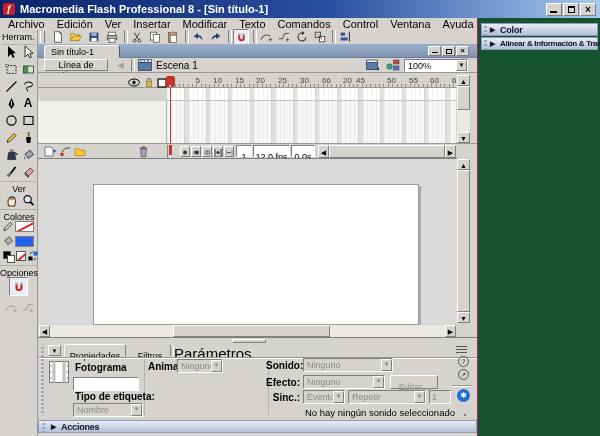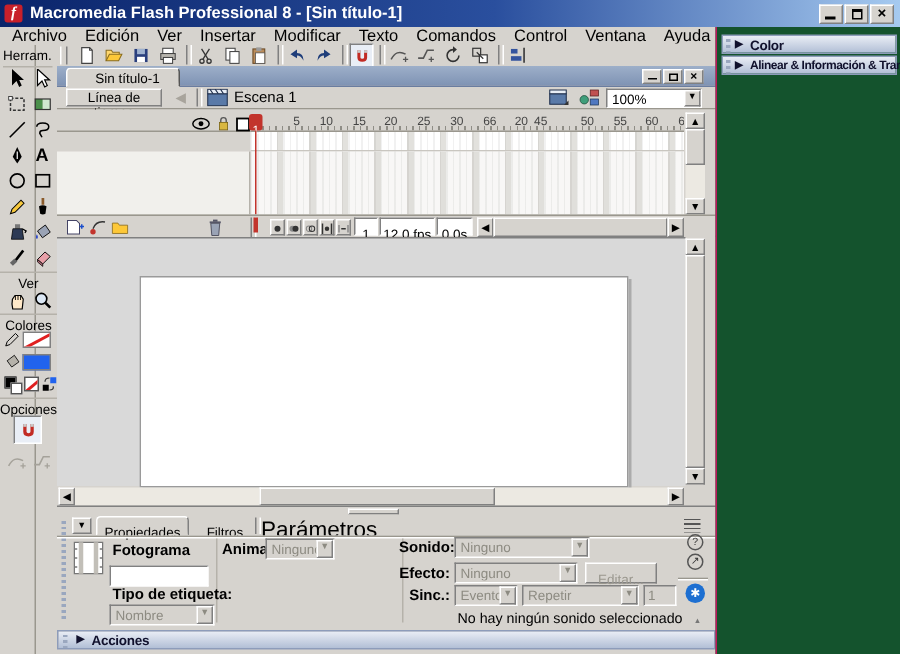--- a/index.html
+++ b/index.html
@@ -151,21 +151,21 @@
     <div class="abs sep-v" style="left:294px;top:1px;height:13px;"></div>
     <div class="abs toolbtn" style="left:299px;top:0;">
         <svg width="14" height="14" viewBox="0 0 16 16">
           <rect x="3" y="3" width="5" height="3.5" fill="#33539e"></rect>
           <rect x="3" y="8.5" width="8" height="3.5" fill="#33539e"></rect>
           <line x1="13" y1="2" x2="13" y2="13.5" stroke="#333" stroke-width="1.2"></line>
         </svg>
       </div>
   </div>
 
-  <div class="abs" style="left:0;top:30px;width:24px;height:406px;background:#d6d3ce;border-right:1px solid #9a978e;box-sizing:border-box;">
+  <div class="abs" style="left:0;top:30px;width:38px;height:406px;background:#d6d3ce;border-right:1px solid #9a978e;box-sizing:border-box;">
     <div class="abs tiny" style="left:2px;top:2px;font-size:9px;border-bottom:1px solid #b5b2aa;width:33px;padding-bottom:2px;">Herram.</div>
 
     <div class="abs toolbtn" style="left:3px;top:14px;">
         <svg width="13" height="13" viewBox="0 0 13 13">
           <polygon points="3,0 3,11 6,8 7.8,12 9.5,11 7.8,7.3 11,7.3" fill="#000"></polygon>
         </svg>
       </div>
     <div class="abs toolbtn" style="left:20px;top:14px;">
         <svg width="13" height="13" viewBox="0 0 13 13">
           <polygon points="3,0 3,11 6,8 7.8,12 9.5,11 7.8,7.3 11,7.3" fill="#fff" stroke="#000" stroke-width="0.8"></polygon>
@@ -310,21 +310,21 @@
     </div>
     <div class="abs toolbtn" style="left:20px;top:270px;">
       <svg width="14" height="14" viewBox="0 0 16 16">
           <path d="M2,10 L6,10 L9,4 L14,4" fill="none" stroke="#a5a29a" stroke-width="1.2"></path>
           <path d="M10,11 h4 M12,9 v4" stroke="#a5a29a" stroke-width="1"></path>
         </svg>
     </div>
   </div>
 
   <div class="abs" style="left:38px;top:44px;width:439px;height:14px;background:linear-gradient(#9dafc9,#7f93b4);border-bottom:1px solid #6a7da0;box-sizing:border-box;">
-    <div class="abs" style="left:6px;top:1px;width:76px;height:13px;background:#d6d3ce;border:1px solid;border-color:#fff #555 transparent #fff;border-radius:3px 3px 0 0;box-sizing:border-box;text-align:center;">
+    <div class="abs" style="left:6px;top:1px;width:76px;height:13px;background:#d6d3ce;border:1px solid;border-color:#fff #555 transparent #fff;border-radius:3px 3px 0 0;box-sizing:border-box;">
       <span style="display:block;font-size:9px;padding:1px 0 0 6px;white-space:nowrap;">Sin título-1</span>
     </div>
     <div class="abs btn3d" style="left:390px;top:2px;width:13px;height:10px;">
         <div class="abs" style="left:3px;bottom:2px;width:6px;height:1.5px;background:#000;"></div>
       </div>
     <div class="abs btn3d" style="left:404px;top:2px;width:13px;height:10px;">
         <div class="abs" style="left:3px;top:2px;width:6px;height:5px;border:1px solid #000;border-top-width:1.5px;box-sizing:border-box;"></div>
       </div>
     <div class="abs btn3d" style="left:418px;top:2px;width:13px;height:10px;text-align:center;font-size:8px;line-height:8px;font-weight:bold;"><span>×</span></div>
   </div>

